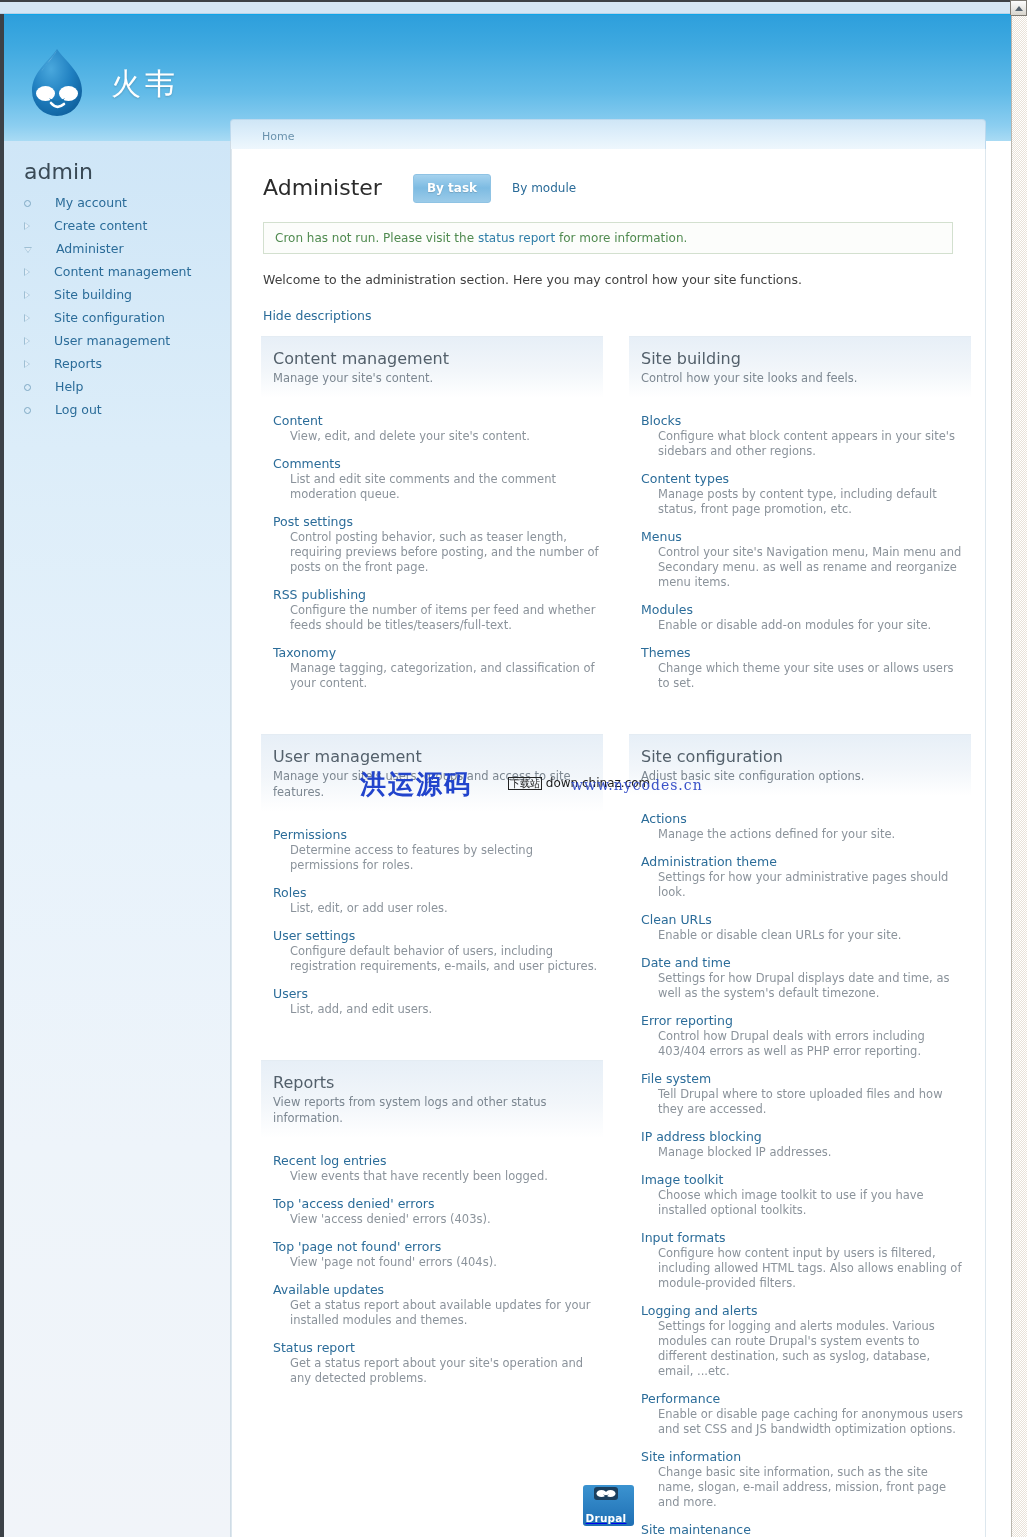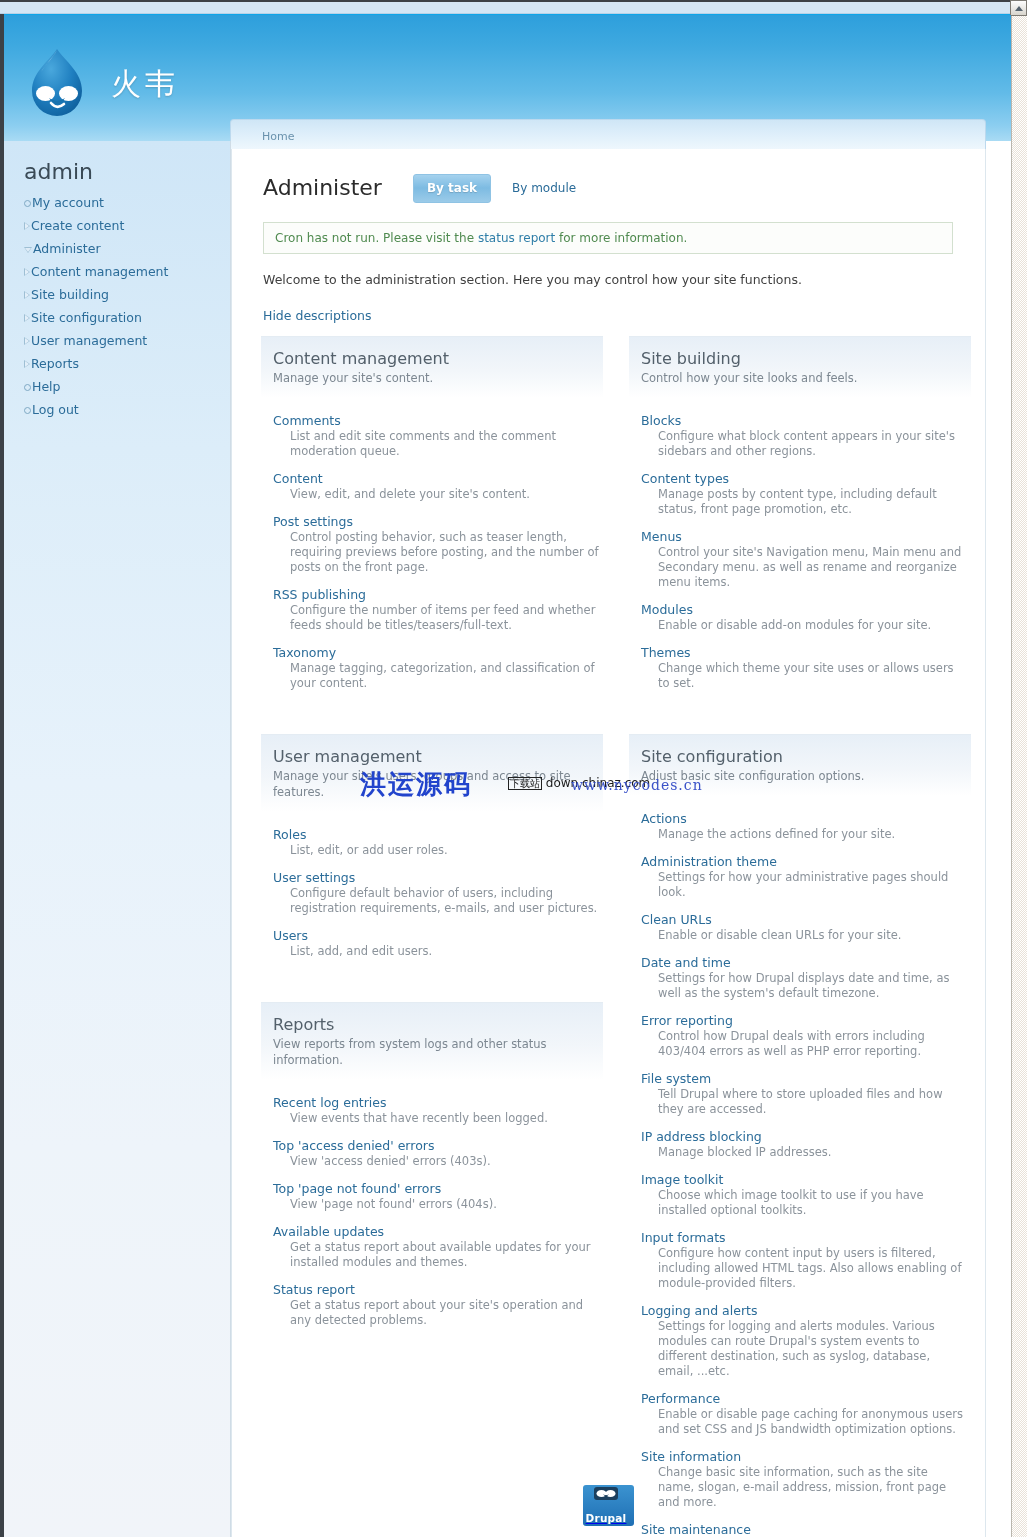--- a/index.html
+++ b/index.html
@@ -99,21 +99,21 @@
   .sb-title {
     margin: 18px 0 8px 20px;
     font-size: 22px;
     color: #3a4a56;
     font-weight: normal;
   }
   .nav ul { list-style: none; margin: 0; padding: 0; }
   .nav > ul { margin-left: 20px; }
   .nav li { margin: 0; padding: 0; }
   .nav-row {
-    display: flex; align-items: flex-start; gap: 1px;
+    display: flex; align-items: flex-start; gap: 24px;
     padding: 3px 0 4px 0;
     line-height: 16px;
   }
   .nav-row a {
     color: #2b6c99;
     font-size: 12.5px;
     text-decoration: none;
   }
   .nav-sub { margin-left: 22px; }
   .bullet-circle {
@@ -432,26 +432,26 @@
 
         <div class="col">
 
           <section class="block">
             <div class="block-head">
               <h2>Content management</h2>
               <p>Manage your site's content.</p>
             </div>
             <div class="items">
               <div class="item">
+                <a href="#">Content</a>
+                <p>View, edit, and delete your site's content.</p>
+              </div>
+              <div class="item">
                 <a href="#">Comments</a>
                 <p>List and edit site comments and the comment moderation queue.</p>
-              </div>
-              <div class="item">
-                <a href="#">Content</a>
-                <p>View, edit, and delete your site's content.</p>
               </div>
               <div class="item">
                 <a href="#">Post settings</a>
                 <p>Control posting behavior, such as teaser length, requiring previews before posting, and the number of posts on the front page.</p>
               </div>
               <div class="item">
                 <a href="#">RSS publishing</a>
                 <p>Configure the number of items per feed and whether feeds should be titles/teasers/full-text.</p>
               </div>
               <div class="item">
@@ -460,20 +460,24 @@
               </div>
             </div>
           </section>
 
           <section class="block">
             <div class="block-head">
               <h2>User management</h2>
               <p>Manage your site's users, groups and access to site features.</p>
             </div>
             <div class="items">
+              <div class="item">
+                <a href="#">Permissions</a>
+                <p>Determine access to features by selecting permissions for roles.</p>
+              </div>
               <div class="item">
                 <a href="#">Roles</a>
                 <p>List, edit, or add user roles.</p>
               </div>
               <div class="item">
                 <a href="#">User settings</a>
                 <p>Configure default behavior of users, including registration requirements, e-mails, and user pictures.</p>
               </div>
               <div class="item">
                 <a href="#">Users</a>

